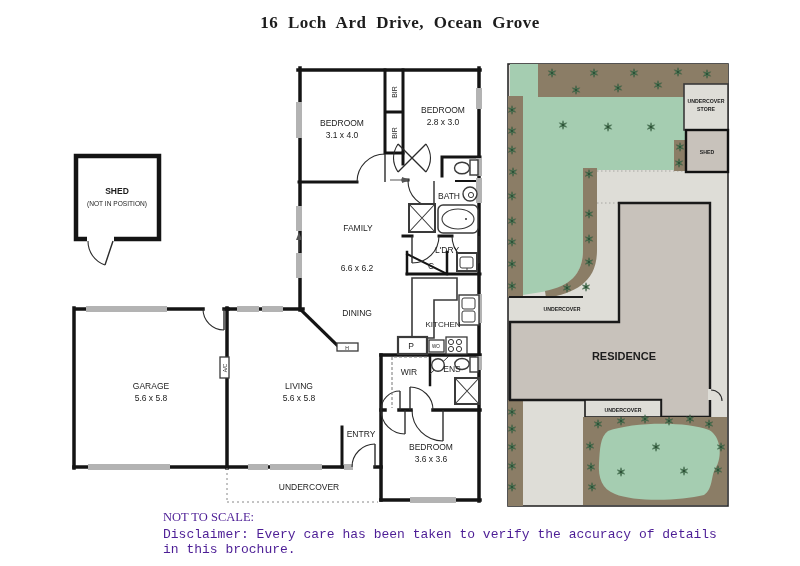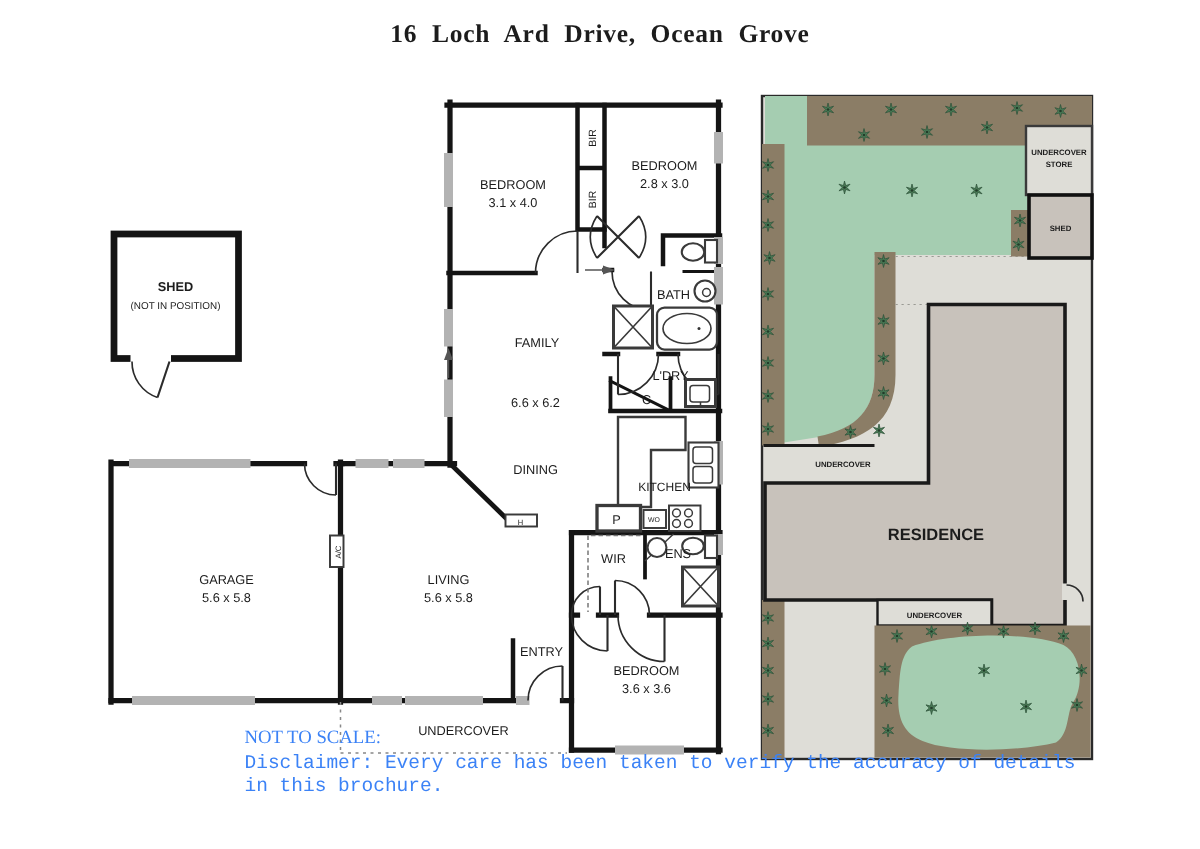--- a/index.html
+++ b/index.html
@@ -1,21 +1,21 @@
 <!DOCTYPE html>
 <html style="--lawn: #a5cdb1; --bed: #8b7d66; --paving: #deddd7; --residence: #c8c2bb;"><head>
 <meta charset="utf-8">
 <style>
   html,body{margin:0;padding:0;background:#ffffff;}
   .canvas{position:relative;width:740px;height:566px;background:#ffffff;overflow:hidden;
           font-family:"Liberation Sans",sans-serif;}
   .title{position:absolute;left:0;top:13px;width:800px;text-align:center;
          font-family:"Liberation Serif",serif;font-weight:bold;font-size:17px;
          letter-spacing:.5px;word-spacing:5px;color:#1c1c1c;}
-  .footer{position:absolute;left:163px;top:484px;color:#3b82f6;
+  .footer{position:absolute;left:163px;top:510px;color:#4c1d95;
           font-family:"Liberation Serif",serif;}
   .footer .l1{font-size:12.5px;}
   .footer .l2{font-size:13px;margin-top:2px;font-family:Liberation Mono, monospace;}
   svg{position:absolute;left:0;top:0;}
   svg text{font-family:"Liberation Sans",sans-serif;fill:#1c1c1c;}
   .room-label{font-size:8.5px;}
   .room-label-b{font-size:8.5px;font-weight:bold;}
   .tiny-label{font-size:7px;}
   .site-label{font-size:5.2px;font-weight:bold;}
   .wall{stroke:#141414;fill:none;stroke-linecap:square;}

